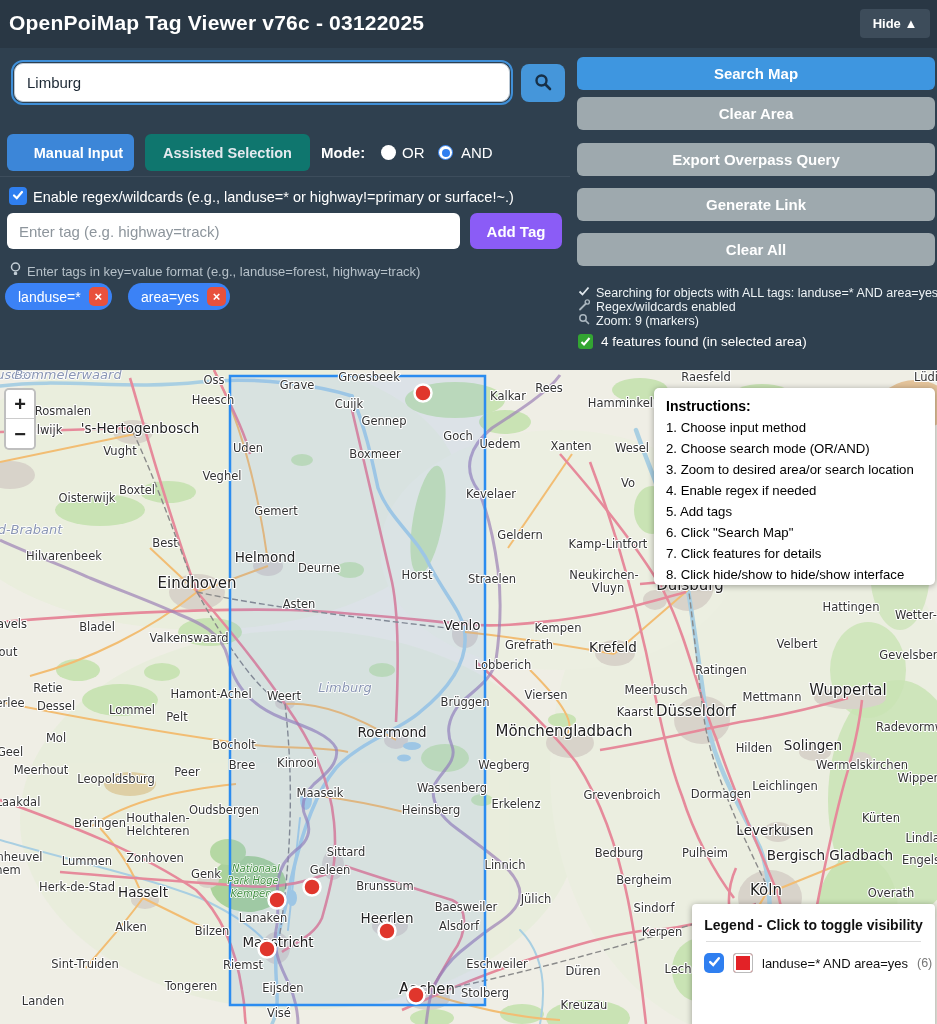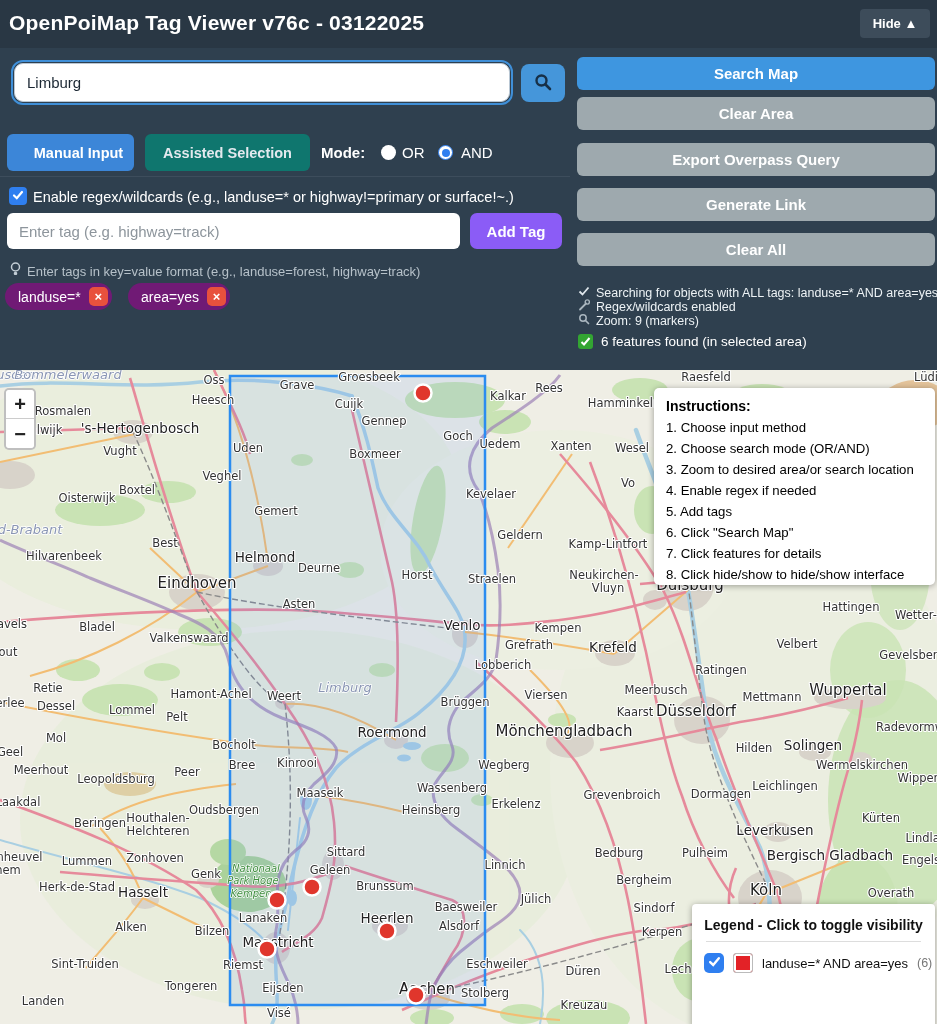--- a/index.html
+++ b/index.html
@@ -36,21 +36,21 @@
   .checkbox { background:#2f7ff0; border-radius:4px; display:flex; align-items:center; justify-content:center; }
   .regex-cb { position:absolute; left:9px; top:187px; width:18px; height:18px; }
   .regex-label { position:absolute; left:33px; top:189px; font-size:14.5px; color:#fff; }
 
   .tag-input { position:absolute; left:7px; top:213px; width:453px; height:36px; border:none; border-radius:6px; font-size:15px; padding:0 12px; color:#14532d; font-family:inherit; }
   .tag-input::placeholder { color:#8d959c; }
   .add-tag { position:absolute; left:470px; top:213px; width:92px; height:36px; background:#8b5cf6; border:none; border-radius:7px; color:#fff; font-size:15px; font-weight:bold; font-family:inherit; }
 
   .hint { position:absolute; left:10px; top:262px; font-size:13px; color:#b6c1c9; display:flex; gap:6px; align-items:center; }
 
-  .chip { position:absolute; top:283px; height:27px; background:#701a75; border-radius:14px; display:flex; align-items:center; padding:0 4px 0 13px; color:#fff; font-size:14px; gap:8px; }
+  .chip { position:absolute; top:283px; height:27px; background:#3b82f6; border-radius:14px; display:flex; align-items:center; padding:0 4px 0 13px; color:#fff; font-size:14px; gap:8px; }
   .chip1 { left:5px; } .chip2 { left:128px; }
   .chip-x { width:19px; height:19px; background:#e8513d; border:none; border-radius:5px; color:#fff; font-size:13px; font-weight:bold; line-height:17px; padding:0; font-family:inherit; }
   .chip-x::before { content:"×"; }
 
   .action-btn { position:absolute; left:577px; width:358px; height:33px; border:none; border-radius:6px; color:#fff; font-size:15px; font-weight:bold; background:#9ea9ae; font-family:inherit; }
   .a1 { top:57px; background:#3e96e0; } .a2 { top:97px; } .a3 { top:143px; } .a4 { top:188px; } .a5 { top:233px; }
 
   .status-line { position:absolute; left:578px; font-size:12.5px; color:#edf2f5; display:flex; align-items:center; gap:6px; white-space:nowrap; }
   .s1 { top:285px; } .s2 { top:299px; } .s3 { top:313px; }
   .result-line { position:absolute; left:578px; top:334px; font-size:13.5px; color:#fff; display:flex; gap:8px; align-items:center; }
@@ -166,21 +166,21 @@
           <line x1="7.5" y1="7.5" x2="10.5" y2="10.5" stroke="#aab6bf" stroke-width="1.7" stroke-linecap="round"></line>
         </svg></span>
     <span>Zoom: 9 (markers)</span>
   </div>
   <div class="result-line">
     <span class="result-icon">
         <svg width="11" height="11" viewBox="0 0 11 11">
           <path d="M1.5 6 L4 8.5 L9.5 2" stroke="#fff" stroke-width="2" fill="none"></path>
         </svg>
       </span>
-    <span>6 features found (in selected area)</span>
+    <span>4 features found (in selected area)</span>
   </div>
 </div>
 
 <div class="map">
   <svg id="map-svg" width="937" height="654" viewBox="0 0 937 654">
     <rect width="937" height="654" fill="#efeee5"></rect>
 
     <g opacity="0.55">
       <ellipse cx="200" cy="120" rx="260" ry="140" fill="#e6eed7"></ellipse>
       <ellipse cx="300" cy="450" rx="280" ry="190" fill="#e4edd6"></ellipse>

